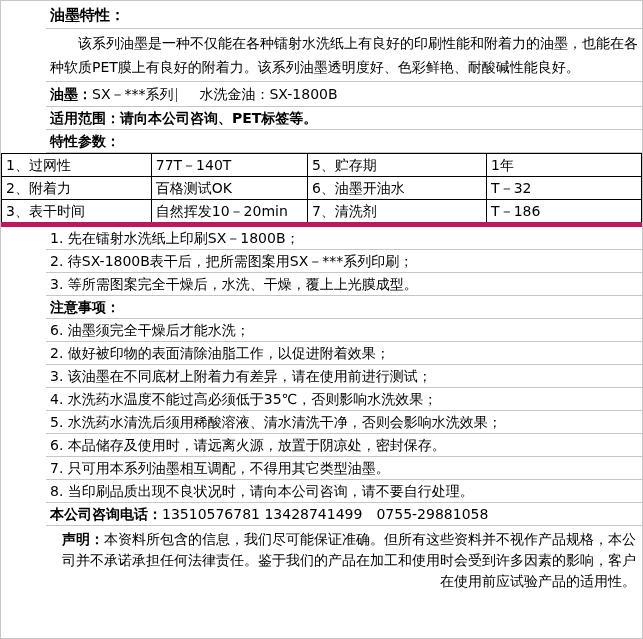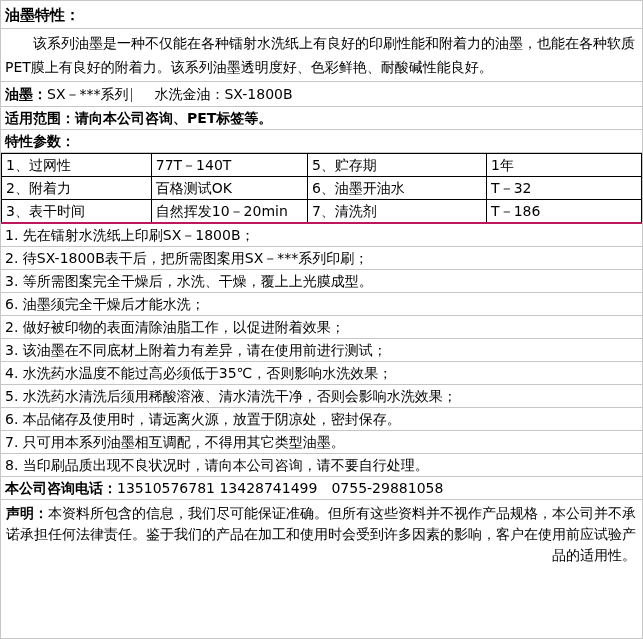--- a/index.html
+++ b/index.html
@@ -10,20 +10,21 @@
     border: 1px solid #c6c6c6;
     background: #ffffff;
     color: #000000;
     font-family: "DejaVu Sans", "Liberation Sans", sans-serif;
   }
   .row {
     padding: 2px 4px;
     border-bottom: 1px solid #c6c6c6;
     font-size: 14px;
     line-height: 18px;
+    margin-left: 45px;
   }
   .row:last-child { border-bottom: none; text-align: right; }
   .title-row {
     font-weight: bold;
     font-size: 15px;
     padding: 5px 4px 4px 4px;
     line-height: 18px;
   }
   .bold { font-weight: bold; }
   .para {
@@ -37,21 +38,21 @@
     height: 14px;
     background: #555555;
     vertical-align: middle;
     margin-left: 3px;
   }
   .varnish-label { margin-left: 22px; }
   table.params {
     width: 100%;
     border-collapse: collapse;
     table-layout: fixed;
-    border-bottom: 2px solid #be185d;
+    border-bottom: 5px solid #be185d;
   }
   table.params td {
     border: 1px solid #000000;
     font-size: 14px;
     line-height: 18px;
     padding: 2px 4px;
     overflow: hidden;
     white-space: nowrap;
   }
   col.c1 { width: 23.4%; }
@@ -108,20 +109,21 @@
       <td>7、清洗剂</td>
       <td>T－186</td>
     </tr>
   </tbody>
     </table>
 
   <div class="row">1. 先在镭射水洗纸上印刷SX－1800B；</div>
   <div class="row">2. 待SX-1800B表干后，把所需图案用SX－***系列印刷；</div>
   <div class="row">3. 等所需图案完全干燥后，水洗、干燥，覆上上光膜成型。</div>
 
+  <div class="row bold">注意事项：</div>
   <div class="row">6. 油墨须完全干燥后才能水洗；</div>
   <div class="row">2. 做好被印物的表面清除油脂工作，以促进附着效果；</div>
   <div class="row">3. 该油墨在不同底材上附着力有差异，请在使用前进行测试；</div>
   <div class="row">4. 水洗药水温度不能过高必须低于35℃，否则影响水洗效果；</div>
   <div class="row">5. 水洗药水清洗后须用稀酸溶液、清水清洗干净，否则会影响水洗效果；</div>
   <div class="row">6. 本品储存及使用时，请远离火源，放置于阴凉处，密封保存。</div>
   <div class="row">7. 只可用本系列油墨相互调配，不得用其它类型油墨。</div>
   <div class="row">8. 当印刷品质出现不良状况时，请向本公司咨询，请不要自行处理。</div>
 
   <div class="row">

